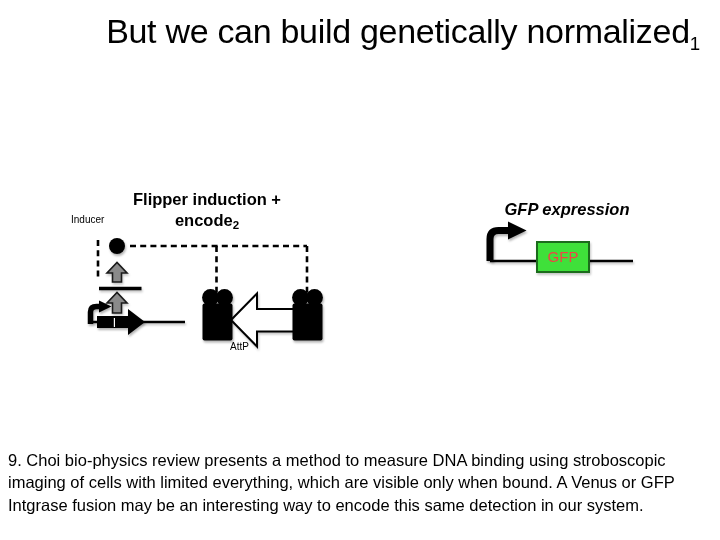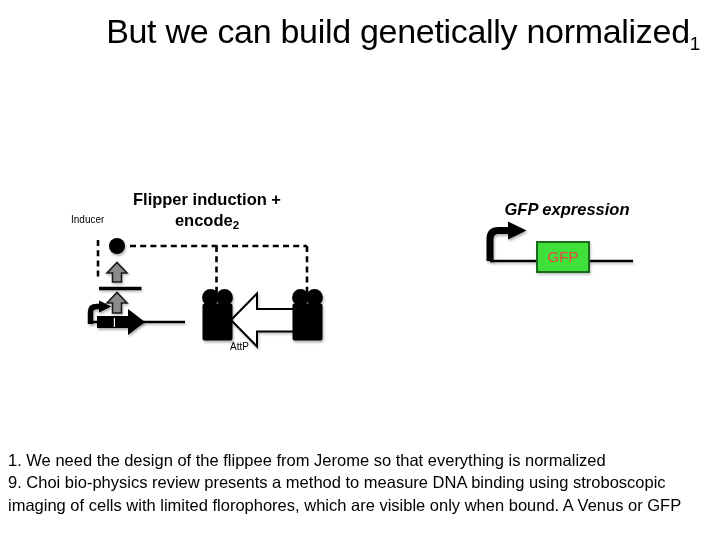--- a/index.html
+++ b/index.html
@@ -98,16 +98,16 @@
 
 <div class="abs small-label" style="left:71px;top:214px;">Inducer</div>
 
 <div class="abs small-label" style="left:202px;top:341px;margin-left:28px;">AttP</div>
 
 <div class="abs panel-heading" style="left:467px;top:199px;width:200px;font-style:italic;">GFP expression</div>
 
 <div class="abs gfp-box-label" style="left:537px;top:248px;width:52px;">GFP</div>
 
 <div class="abs notes">
-  <div>1. We need the design of the flippee from Jerome so that everything is normalized</div>
   <div>9. Choi bio-physics review presents a method to measure DNA binding using stroboscopic</div>
-  <div>imaging of cells with limited florophores, which are visible only when bound.  A Venus or GFP</div>
+  <div>imaging of cells with limited everything, which are visible only when bound.  A Venus or GFP</div>
+  <div>Intgrase fusion may be an interesting way to encode this same detection in our system.</div>
 </div>
 
 </body></html>

